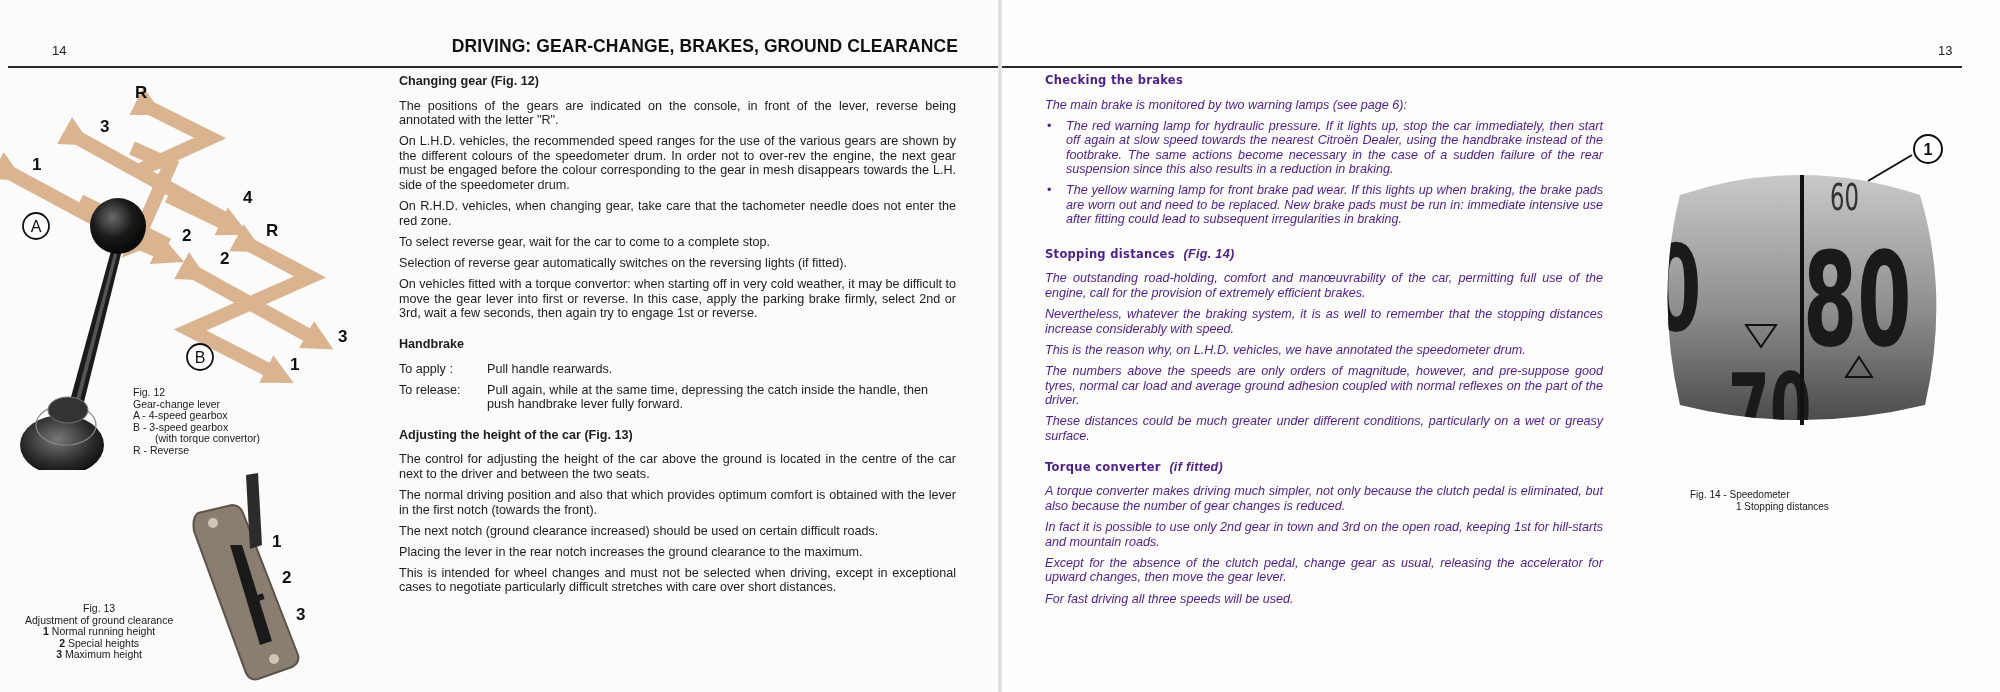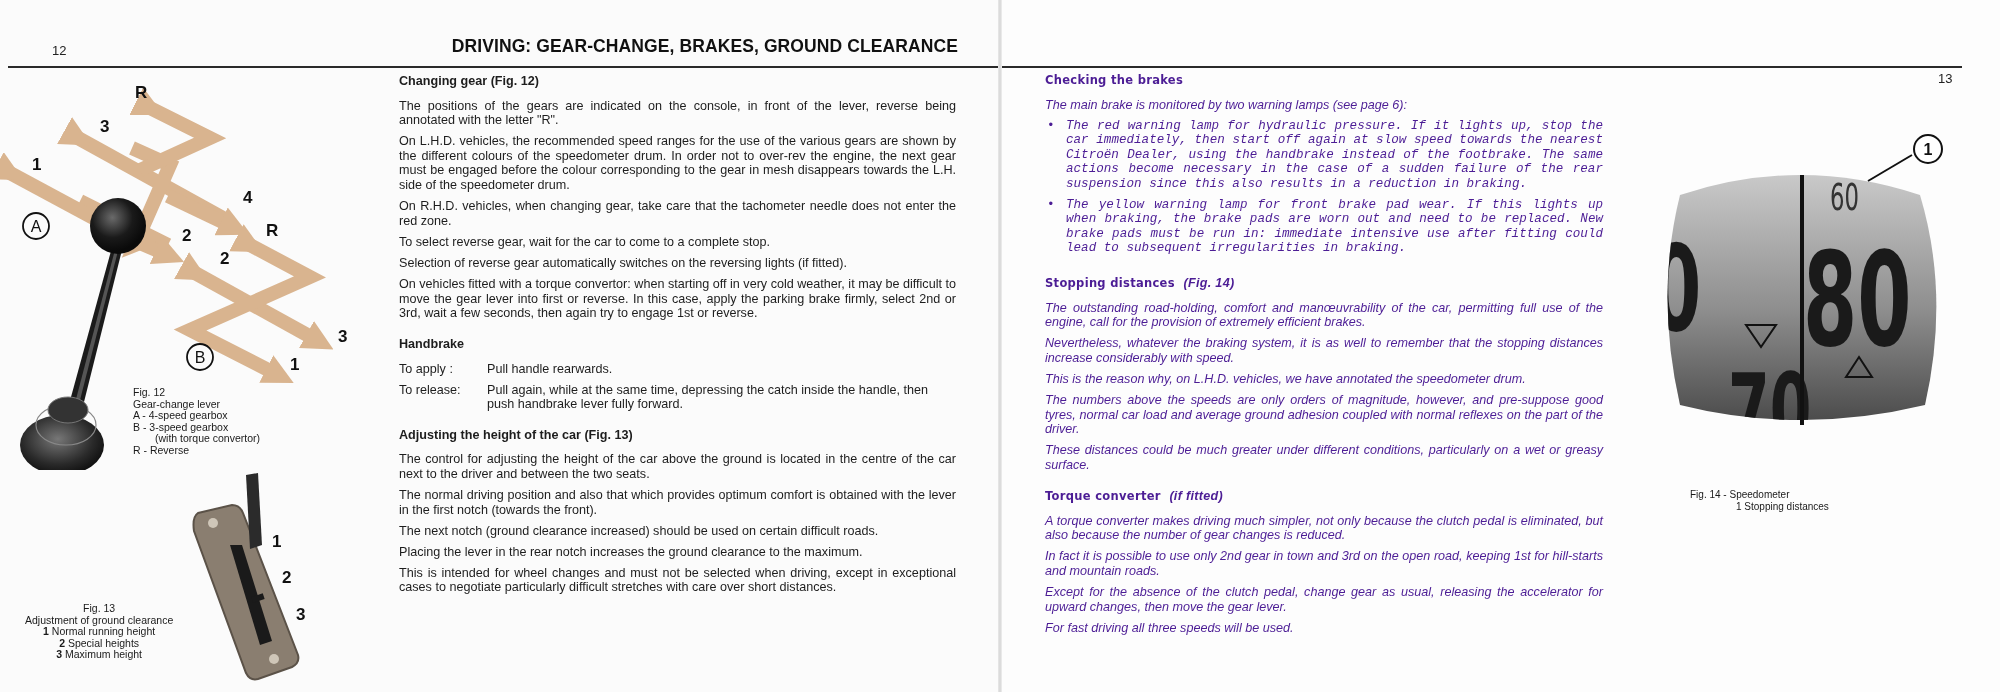--- a/index.html
+++ b/index.html
@@ -18,33 +18,33 @@
   .col h3 span.fig { font-weight:bold; }
   .col-left { left:399px; top:74px; width:557px; }
   .col-right { left:1045px; top:73px; width:558px; font-style:italic; color:#4c1d95; }
   .col-right h3 { font-style:normal; font-family:"DejaVu Sans", sans-serif; font-size:11.5px; letter-spacing:0.3px; }
   .col-right h3 span.fig { font-style:italic; font-family:"Liberation Sans", sans-serif; font-size:12.6px; }
   .gap { height:10px; }
   .hb-row { display:flex; margin-bottom:6px; }
   .hb-label { width:88px; flex:none; }
   .hb-text { flex:1; }
   ul.bul { margin:0 0 10px 0; padding:0; list-style:none; }
-  ul.bul li { position:relative; padding-left:21px; text-align:justify; margin-bottom:6px;font-family:Liberation Mono, monospace; }
+  ul.bul li { position:relative; padding-left:21px; text-align:justify; margin-bottom:6px; }
   ul.bul li::before { content:"•"; position:absolute; left:2px; top:0; font-style:normal; }
   .caption { position:absolute; font-size:10.5px; line-height:11.5px; color:#1a1a1a; }
   .caption b { font-weight:bold; }
   .fig12 { position:absolute; left:0; top:70px; width:380px; height:400px; }
   .fig13 { position:absolute; left:180px; top:465px; width:140px; height:220px; }
   .fig14 { position:absolute; left:1650px; top:115px; width:320px; height:320px; }
 </style>
 </head>
 <body>
 
 <div class="page page-left">
-  <div class="pagenum" style="left:52px;top:43px;">12</div>
+  <div class="pagenum" style="left:52px;top:43px;">14</div>
   <div class="runhead">DRIVING: GEAR-CHANGE, BRAKES, GROUND CLEARANCE</div>
   <div class="rule" style="left:8px;top:66px;width:990px;"></div>
 
   <svg class="fig12" viewBox="0 0 380 400">
     <defs>
       <marker id="ah" viewBox="0 0 10 10" refX="5" refY="5" markerWidth="2.2" markerHeight="2.2" orient="auto">
         <path d="M0,0 L10,5 L0,10 Z" fill="#d9b48f"></path>
       </marker>
       <radialGradient id="knob" cx="40%" cy="35%" r="60%">
         <stop offset="0%" stop-color="#6a6a6a"></stop>
@@ -161,21 +161,21 @@
     <p>The normal driving position and also that which provides optimum comfort is obtained with the lever in the first notch (towards the front).</p>
     <p>The next notch (ground clearance increased) should be used on certain difficult roads.</p>
     <p>Placing the lever in the rear notch increases the ground clearance to the maximum.</p>
     <p>This is intended for wheel changes and must not be selected when driving, except in exceptional cases to negotiate particularly difficult stretches with care over short distances.</p>
   </div>
 </div>
 
 <div class="gutter"></div>
 
 <div class="page page-right">
-  <div class="pagenum" style="left:936px;top:43px;margin-top:28px;">13</div>
+  <div class="pagenum" style="left:936px;top:43px;">13</div>
   <div class="rule" style="left:0;top:66px;width:960px;"></div>
 
   <svg class="fig14" viewBox="0 0 320 320" style="left:648px;">
     <defs>
       <linearGradient id="drum" x1="0" y1="0" x2="0" y2="1">
         <stop offset="0%" stop-color="#c9c9c9"></stop>
         <stop offset="55%" stop-color="#8e8e8e"></stop>
         <stop offset="100%" stop-color="#4c4c4c"></stop>
       </linearGradient>
       <clipPath id="drumclip">

